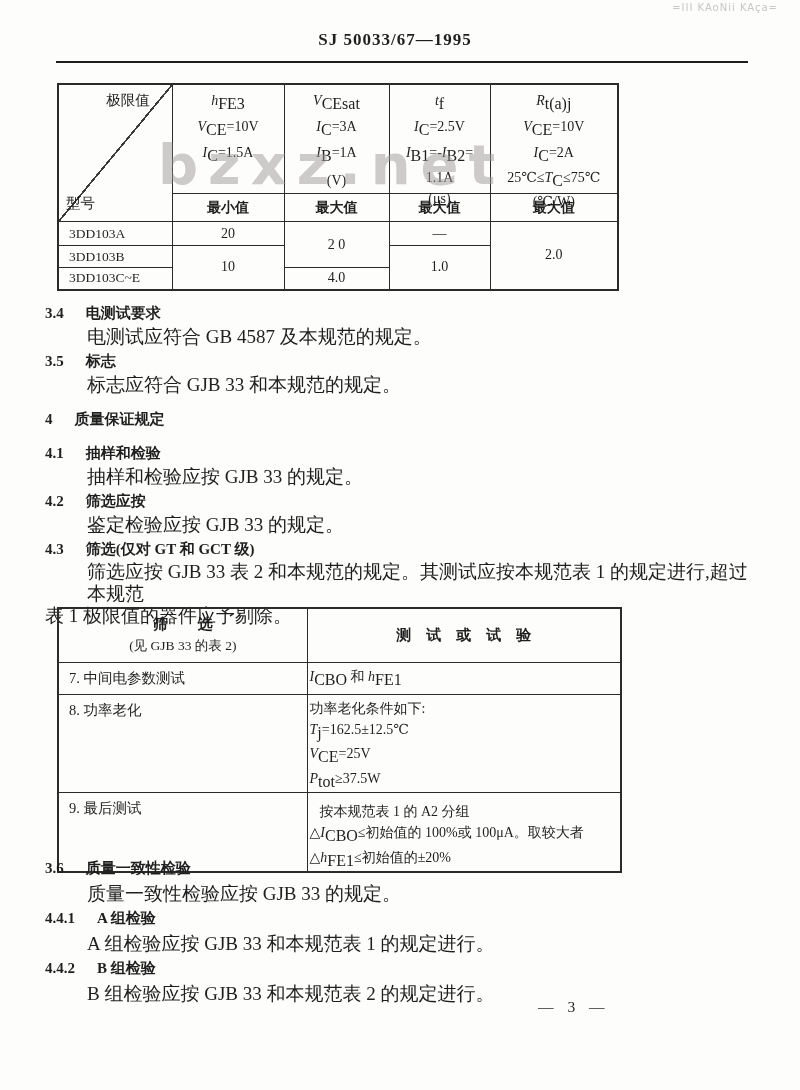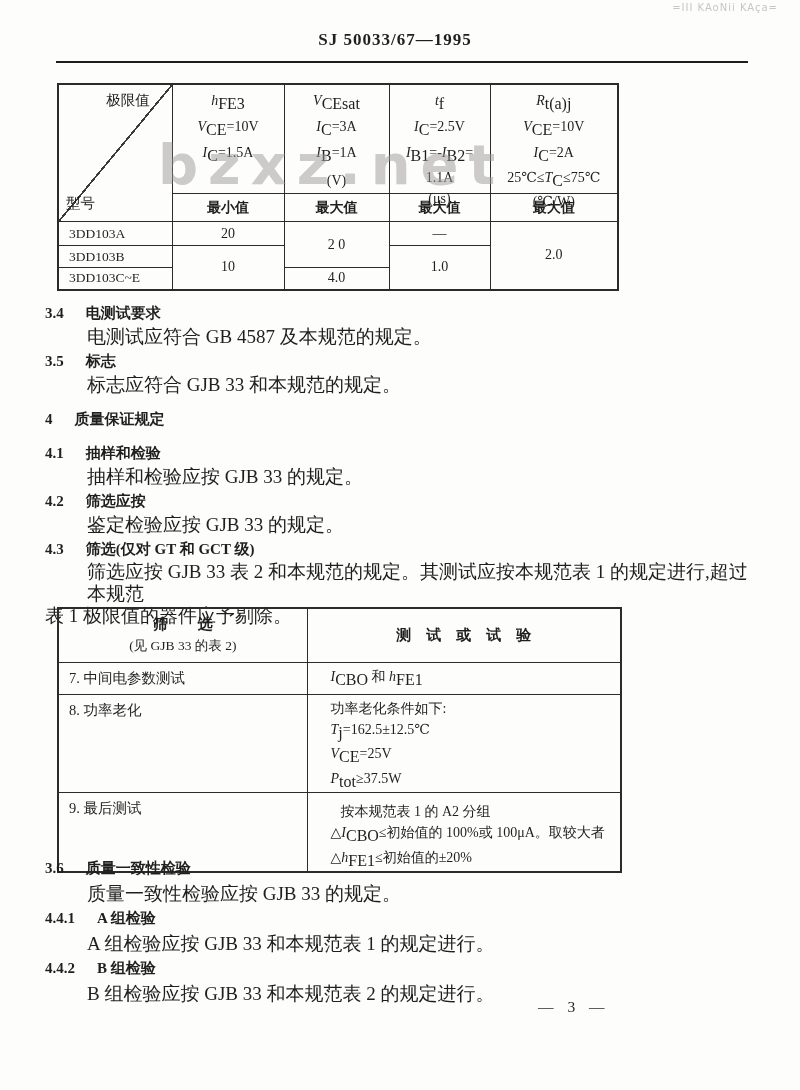--- a/index.html
+++ b/index.html
@@ -47,21 +47,21 @@
   .pcell .unit { margin-top:auto; line-height:20px; }
   .limit td { height:28px; text-align:center; font-weight:600; }
   .t1 .model { text-align:left; padding-left:10px; font-size:13.5px; }
   .t1 .r1 td { height:24px; }
   .t1 .r2 td { height:22px; }
   .t1 .r3 td { height:22px; }
   
   .t2 .hdr td { height:54px; text-align:center; font-weight:bold; font-size:15px; }
   .t2 .hdr .sub { font-weight:normal; font-size:13.5px; margin-top:3px; }
   .t2 .item { vertical-align:top; padding:6px 8px 0 10px; font-size:14.5px; }
-  .t2 .details { vertical-align:top; padding:3px 8px 0 23px; }
+  .t2 .details { vertical-align:top; padding:3px 8px 0 2px; }
   .t2 .details .dline { line-height:21.5px; font-size:14px; }
   .t2 .row7 td { height:32px; }
   .t2 .row8 td { height:81px; }
   .t2 .row9 td { height:77px; }
   .t2 .row9 .dline:first-child { padding-left:10px; }
   .t2 .row9 .details { padding-top:8px; }
   
   .sections-a { position:absolute; left:45px; top:301px; width:714px; }
   .sections-b { position:absolute; left:45px; top:856px; width:714px; }
   .sec-h { font-weight:bold; line-height:24px; font-size:15px; }

